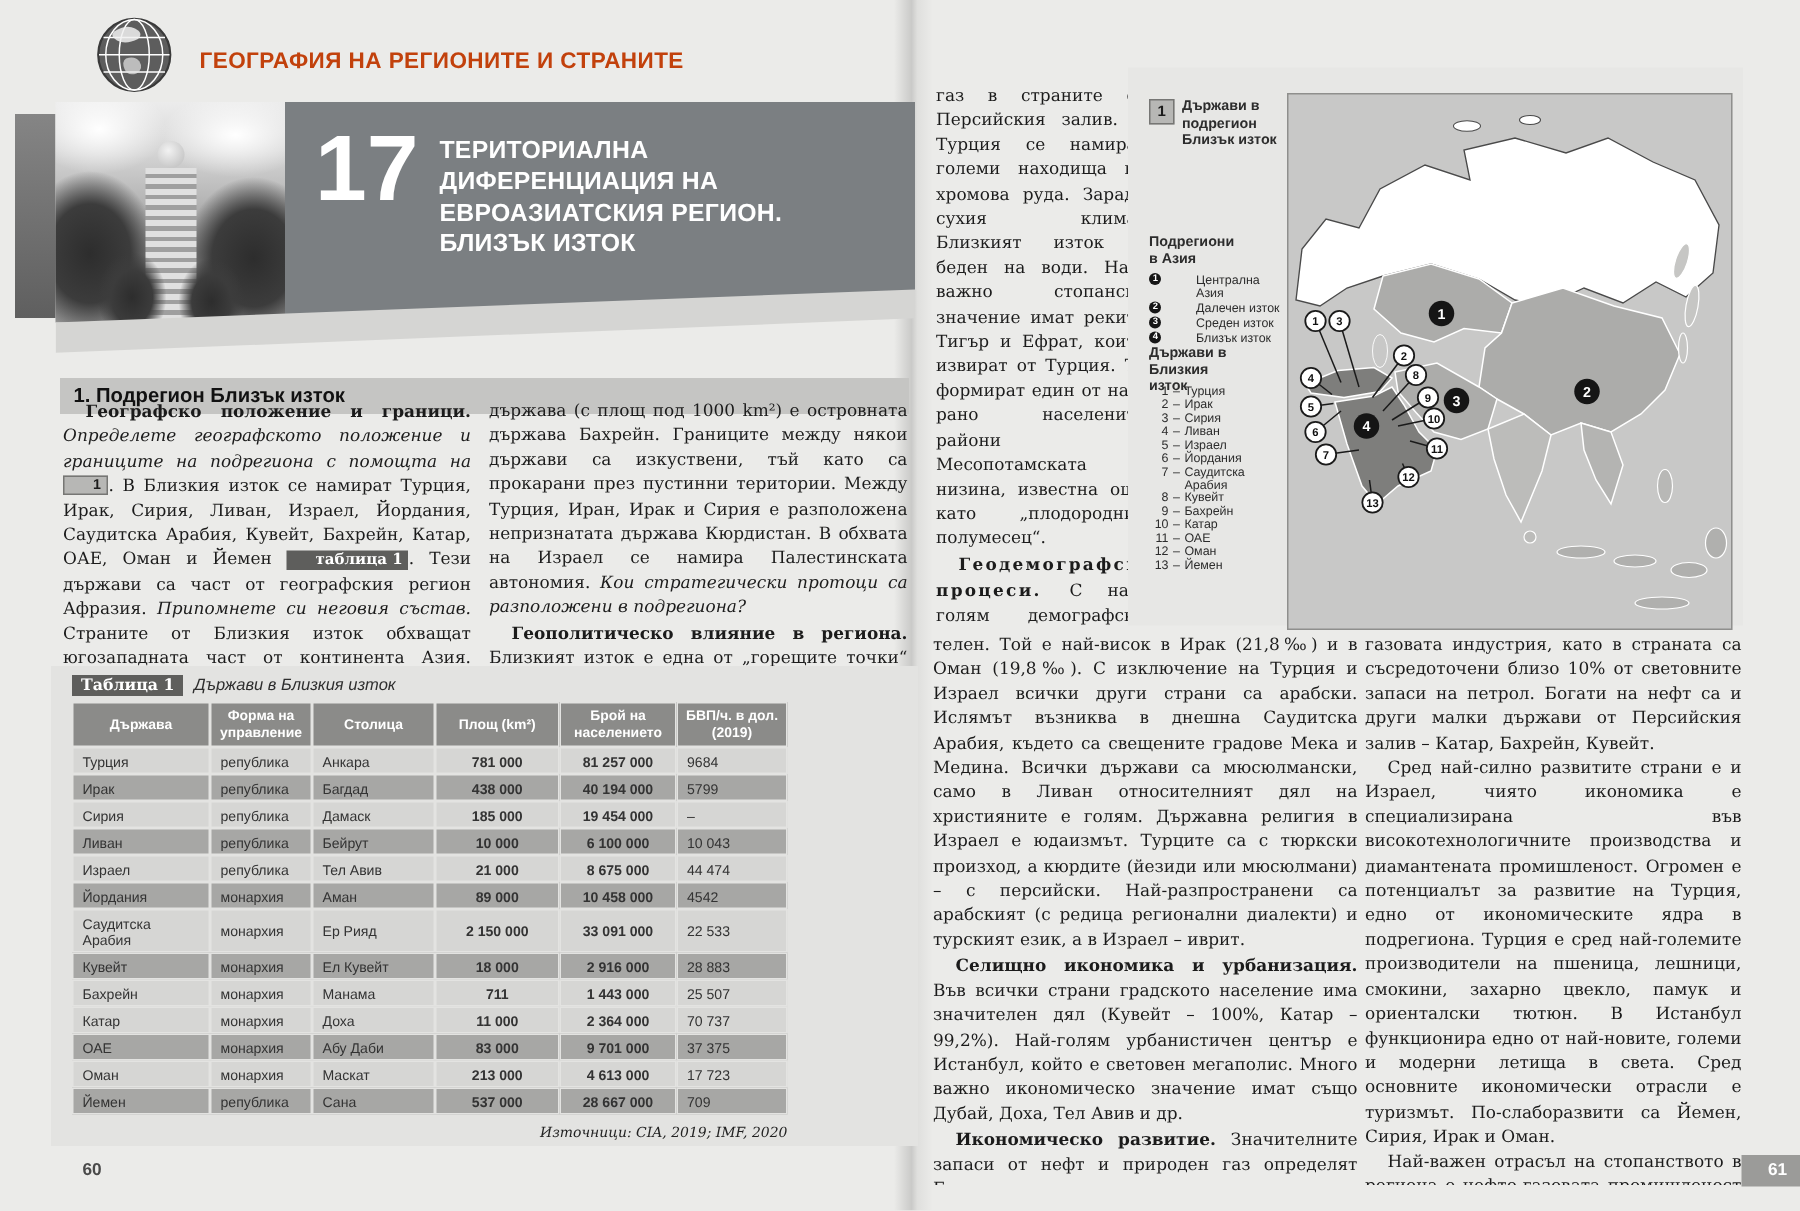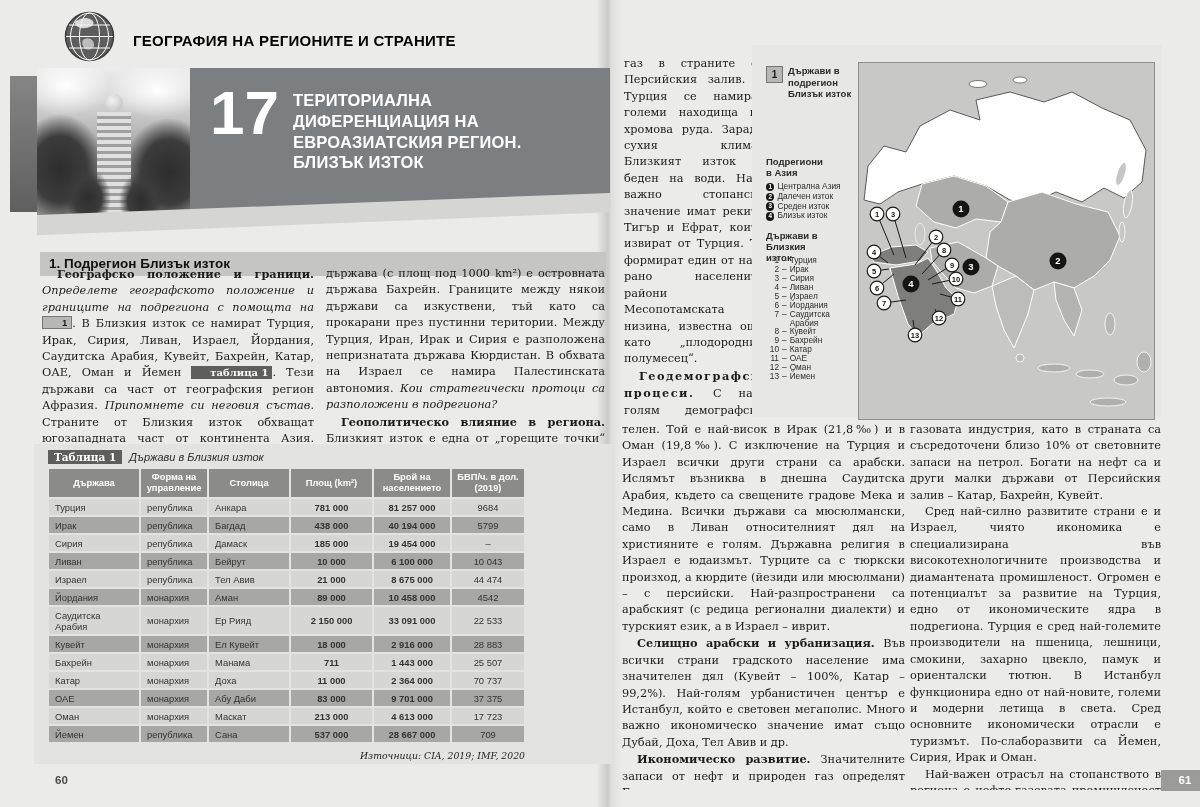--- a/index.html
+++ b/index.html
@@ -6,21 +6,21 @@
   body{width:1200px;height:807px;position:relative;overflow:hidden;
        background:#ebebe9;font-family:"DejaVu Serif",serif;color:#1b1b1b;}
   .abs{position:absolute;}
 
   
   #gutter{left:596px;top:0;width:26px;height:807px;
     background:linear-gradient(90deg,rgba(0,0,0,0) 0%,rgba(0,0,0,.14) 45%,rgba(0,0,0,.05) 60%,rgba(0,0,0,0) 100%);}
 
   
   #series-title{left:133px;top:32px;font-family:"Liberation Sans",sans-serif;
-    font-weight:bold;font-size:15px;color:#000000;letter-spacing:.3px;}
+    font-weight:bold;font-size:15px;color:#c2410c;letter-spacing:.3px;}
   #globe{left:62px;top:9px;}
   #left-darkbar{left:10px;top:76px;width:27px;height:136px;
     background:linear-gradient(180deg,#858585,#5f5f5f);}
   #chapter-photo{left:37px;top:68px;width:153px;height:147px;overflow:hidden;
     background:linear-gradient(180deg,#ececec 0%,#d6d6d6 22%,#b5b5b5 45%,#8a8a8a 68%,#9b9b9b 100%);}
   .cloud{position:absolute;background:radial-gradient(closest-side,#fff 0%,rgba(255,255,255,0) 100%);border-radius:50%;}
   .foliage{position:absolute;background:radial-gradient(closest-side,#2d2d2d 0%,#3c3c3c 60%,rgba(60,60,60,0) 100%);border-radius:50%;}
   #stairs{position:absolute;left:60px;top:44px;width:34px;height:103px;
     background:repeating-linear-gradient(180deg,#e0e0e0 0 4px,#9f9f9f 4px 7px);}
   #dome{position:absolute;left:68px;top:26px;width:18px;height:18px;border-radius:50%;
@@ -61,39 +61,39 @@
     font-family:"DejaVu Serif",serif;font-size:10.5px;padding:1px 6px;margin-right:7px;}
   .tbl-caption{font-style:italic;color:#2e2e2e;}
   #countries-table{left:48px;top:468px;width:477px;border-collapse:separate;border-spacing:0;
     font-family:"Liberation Sans",sans-serif;font-size:9.4px;color:#333;}
   #countries-table th{background:#8b8b89;color:#fff;font-weight:bold;font-size:9.3px;
     text-align:center;padding:3px 2px;border:1.5px solid #e3e3e1;line-height:1.2;}
   #countries-table td{padding:2.5px 6px;border:1.5px solid #e3e3e1;}
   tr.row-l td{background:#d6d6d4;}
   tr.row-d td{background:#a7a7a5;}
   td.c-area,td.c-pop{text-align:center;padding-right:13px;font-weight:bold;}
-  td.c-gdp{text-align:center;margin-top:44px;}
+  td.c-gdp{text-align:left;margin-top:44px;}
   #table-source{left:48px;top:750px;width:477px;text-align:right;
     font-style:italic;font-size:9.3px;color:#222;}
   #pagenum-60{left:55px;top:774px;font-family:"Liberation Sans",sans-serif;
     font-weight:bold;font-size:11.5px;color:#4a4a4a;}
 
   
   #top-right-bar{left:1088px;top:57px;width:62px;height:11px;background:#2e2e2e;}
   #colA{left:624px;top:56px;width:140px;height:362px;hyphens:auto;}
   #figure-box{left:752px;top:45px;width:410px;height:372px;background:#e7e7e5;}
   #fig-badge{left:766px;top:66px;width:15px;height:15px;background:#b7b7b5;
     border:1px solid #767674;font-family:"Liberation Sans",sans-serif;font-size:10px;
     font-weight:bold;text-align:center;line-height:15px;}
   .leg{font-family:"Liberation Sans",sans-serif;color:#2c2c2c;}
   #fig-badge-label{left:788px;top:65px;width:70px;font-weight:bold;font-size:9.5px;line-height:11.5px;}
   #fig-sub-title{left:766px;top:156px;width:62px;font-weight:bold;font-size:9.5px;line-height:11px;}
   #fig-sub-list{left:766px;top:182px;width:88px;list-style:none;margin:0;padding:0;
     font-size:8.3px;line-height:9.2px;}
-  #fig-sub-list li{display:flex;align-items:flex-end;margin-bottom:.6px;}
+  #fig-sub-list li{display:flex;align-items:flex-start;margin-bottom:.6px;gap:20px;}
   .num-disc{display:inline-block;width:8.4px;height:8.4px;border-radius:50%;background:#161616;
     color:#fff;font-size:6.3px;font-weight:bold;text-align:center;line-height:8.6px;
     margin-right:3px;flex:0 0 auto;}
   #fig-country-title{left:766px;top:230px;width:66px;font-weight:bold;font-size:9.5px;line-height:11px;}
   #fig-country-list{left:766px;top:256px;width:86px;list-style:none;margin:0;padding:0;
     font-size:8.3px;line-height:8.6px;}
   #fig-country-list li{display:flex;margin-bottom:.4px;}
   .num-dash{width:13px;text-align:right;flex:0 0 auto;}
   .dash{margin:0 3px;flex:0 0 auto;}
   #asia-map{left:858px;top:62px;}
@@ -451,21 +451,21 @@
       <text x="100" y="239.8" text-anchor="middle" font-size="7.5" font-weight="bold" fill="#111" font-family="Liberation Sans, sans-serif">11</text>
       <circle cx="81" cy="256" r="6.8" fill="#ffffff" stroke="#1a1a1a" stroke-width="1.2"></circle>
       <text x="81" y="258.8" text-anchor="middle" font-size="7.5" font-weight="bold" fill="#111" font-family="Liberation Sans, sans-serif">12</text>
       <circle cx="57" cy="273" r="6.8" fill="#ffffff" stroke="#1a1a1a" stroke-width="1.2"></circle>
       <text x="57" y="275.8" text-anchor="middle" font-size="7.5" font-weight="bold" fill="#111" font-family="Liberation Sans, sans-serif">13</text>
     </g>
 </svg>
 
 <div id="colB" class="abs textcol">
   <p class="para noind"><span class="seg-n">телен. Той е най-висок в Ирак (21,8‰) и в Оман (19,8‰). С изключение на Турция и Израел всички други страни са арабски. Ислямът възниква в днешна Саудитска Арабия, където са свещените градове Мека и Медина. Всички държави са мюсюлмански, само в Ливан относителният дял на християните е голям. Държавна религия в Израел е юдаизмът. Турците са с тюркски произход, а кюрдите (йезиди или мюсюлмани) – с персийски. Най-разпространени са арабският (с редица регионални диалекти) и турският език, а в Израел – иврит.</span></p>
-  <p class="para"><span class="seg-b">Селищно арабски и урбанизация. </span><span class="seg-n">Във всички страни градското население има значителен дял (Кувейт – 100%, Катар – 99,2%). Най-голям урбанистичен център е Истанбул, който е световен мегаполис. Много важно икономическо значение имат също Дубай, Доха, Тел Авив и др.</span></p>
+  <p class="para"><span class="seg-b">Селищно икономика и урбанизация. </span><span class="seg-n">Във всички страни градското население има значителен дял (Кувейт – 100%, Катар – 99,2%). Най-голям урбанистичен център е Истанбул, който е световен мегаполис. Много важно икономическо значение имат също Дубай, Доха, Тел Авив и др.</span></p>
   <p class="para"><span class="seg-b">Икономическо развитие. </span><span class="seg-n">Значителните запаси от нефт и природен газ определят Близкия изток като силно развит подрегион. Саудитска Арабия притежава ¼ от световните запаси от петрол и природен газ. Тя е най-големият износител на нефт в света и има основна роля в ОПЕК. Благодарение на приходите от нефта Саудитска Арабия заема стратегическо място в световната икономика. Според редица икономически показатели ОАЕ е най-силно развитата държава в арабския свят. Икономиката ѝ се основава на нефто-</span></p>
 </div>
 <div id="colC" class="abs textcol">
   <p class="para noind"><span class="seg-n">газовата индустрия, като в страната са съсредоточени близо 10% от световните запаси на петрол. Богати на нефт са и други малки държави от Персийския залив – Катар, Бахрейн, Кувейт.</span></p>
   <p class="para"><span class="seg-n">Сред най-силно развитите страни е и Израел, чиято икономика е специализирана във високотехнологичните производства и диамантената промишленост. Огромен е потенциалът за развитие на Турция, едно от икономическите ядра в подрегиона. Турция е сред най-големите производители на пшеница, лешници, смокини, захарно цвекло, памук и ориенталски тютюн. В Истанбул функционира едно от най-новите, големи и модерни летища в света. Сред основните икономически отрасли е туризмът. По-слаборазвити са Йемен, Сирия, Ирак и Оман.</span></p>
   <p class="para"><span class="seg-n">Най-важен отрасъл на стопанството в региона е нефто-газовата промишленост – добив, преработка и износ на нефт, нефтопродукти и природен газ. Значително по-разнообразна е стопанската структура на Турция. Ключова роля за развитието на повечето държави имат големите пристанищни градове. Важно е значението и на тръбопроводния транспорт. </span></p>
 
 </div>
 <div id="pagenum-61" class="abs">61</div>
 

